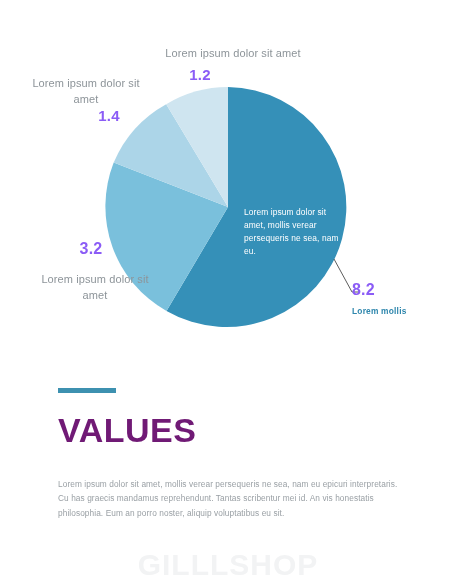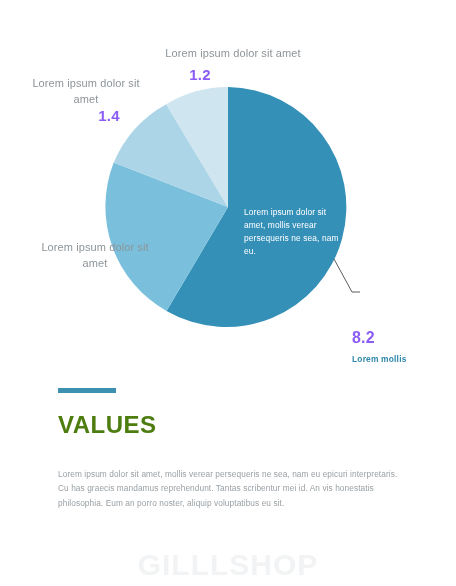--- a/index.html
+++ b/index.html
@@ -97,21 +97,20 @@
     font-size: 16px;
     margin-bottom: 14px;
     margin-left: -8px;
   }
 
   
   #callout-right {
     left: 352px;
     top: 281px;
     width: 100px;
-    margin-top: 48px;
   }
   #callout-right .value {
     font-size: 16px;
   }
   #callout-right .desc-blue {
     margin-top: 6px;
   }
 
   
   .center-label {
@@ -132,23 +131,23 @@
     top: 388px;
     width: 350px;
   }
   .accent-bar {
     width: 58px;
     height: 5px;
     background: #3D91B0;
   }
   .heading {
     margin-top: 20px;
-    font-size: 24px;
-    font-weight: bold;
-    color: #4d7c0f;
+    font-size: 34px;
+    font-weight: bold;
+    color: #701a75;
     letter-spacing: 0.5px;
     line-height: 1;
   }
   .body-copy {
     margin-top: 30px;
     width: 348px;
     color: #9aa0a5;
     font-size: 8.3px;
     line-height: 1.72;
     letter-spacing: 0.08px;
@@ -193,20 +192,21 @@
       <div class="desc">Lorem ipsum dolor sit amet</div>
       <div class="value">1.2</div>
     </div>
 
     <div class="callout" id="callout-upper-left">
       <div class="desc">Lorem ipsum dolor sit amet</div>
       <div class="value">1.4</div>
     </div>
 
     <div class="callout" id="callout-left">
+      <div class="value">3.2</div>
       <div class="desc">Lorem ipsum dolor sit amet</div>
     </div>
 
     <div class="callout" id="callout-right">
       <div class="value">8.2</div>
       <div class="desc-blue">Lorem mollis</div>
     </div>
 
   </div>
 

